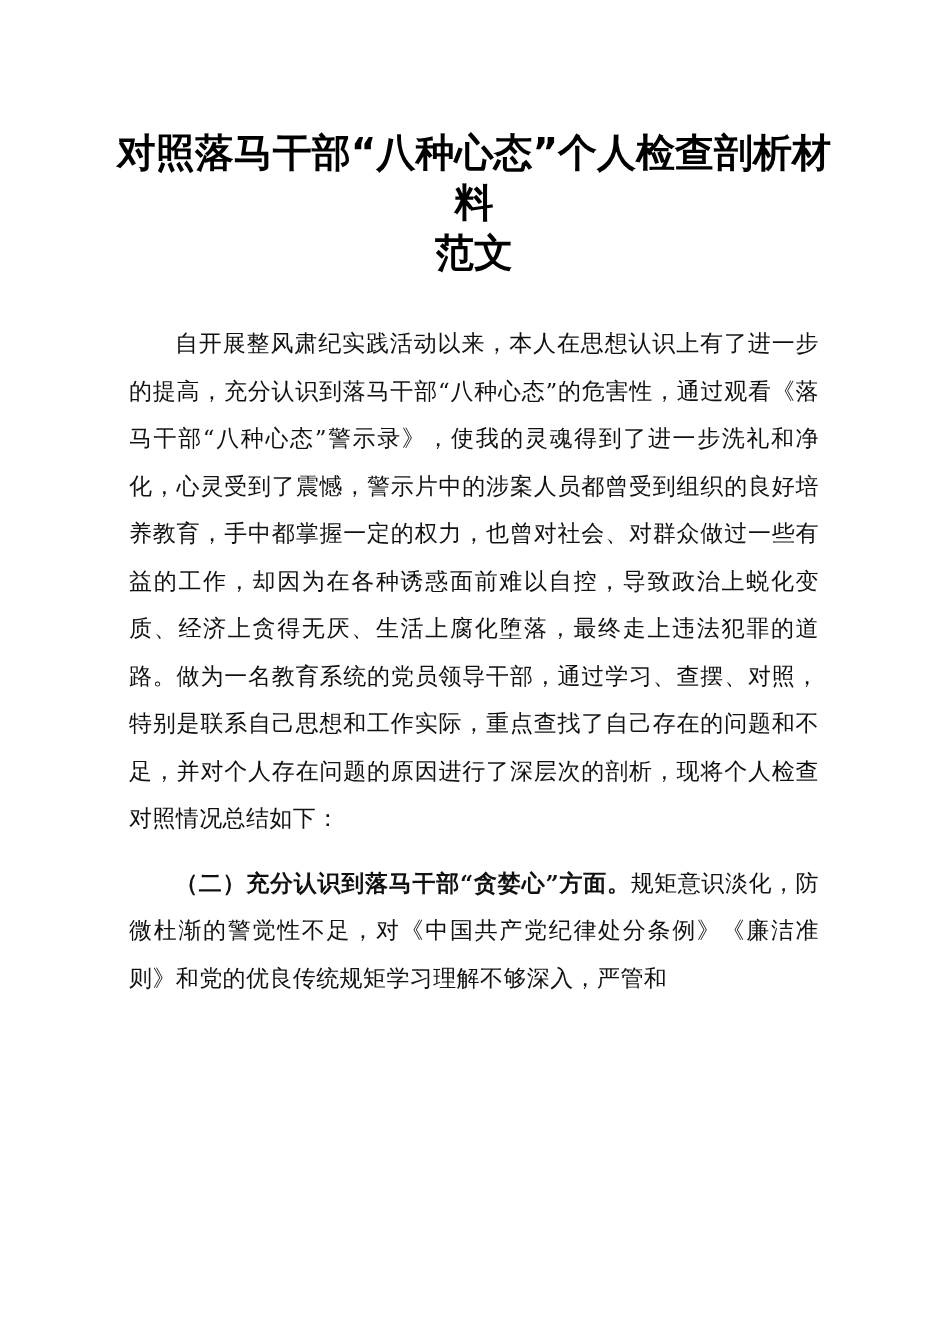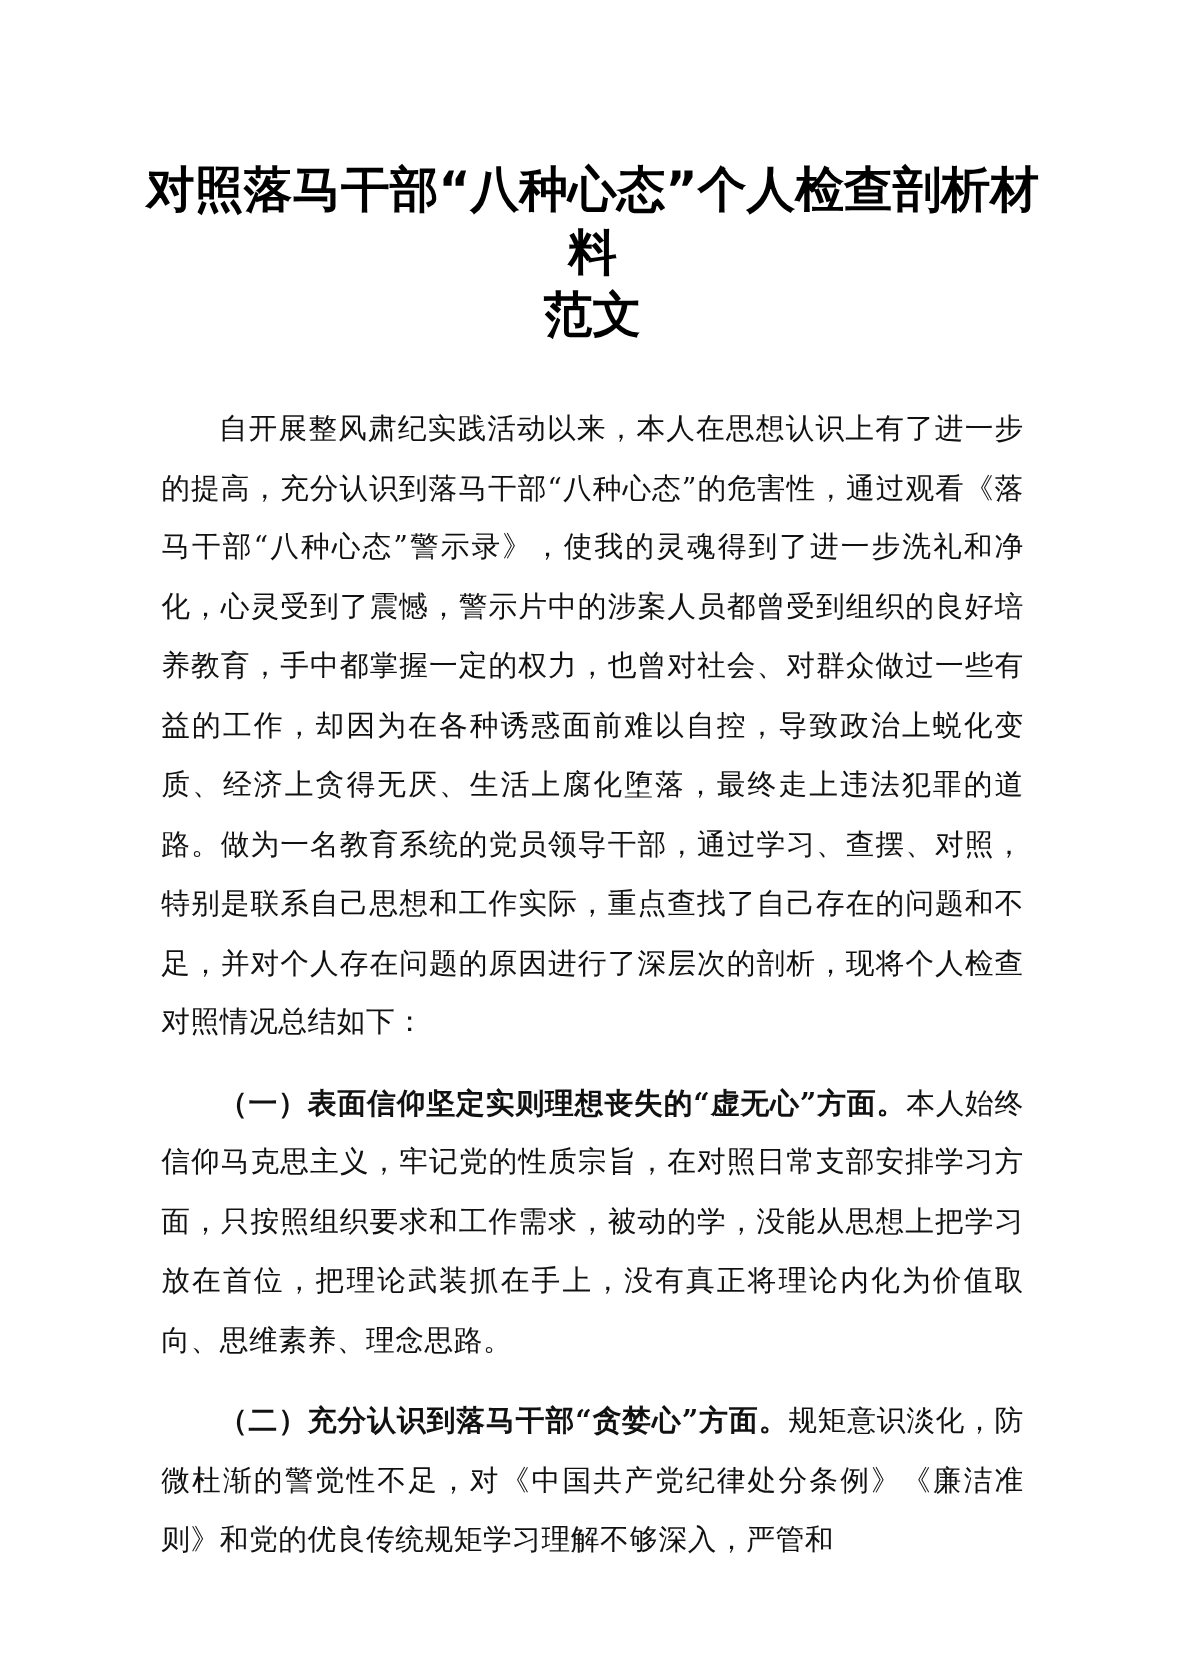--- a/index.html
+++ b/index.html
@@ -91,18 +91,17 @@
 <body>
 
 <div class="page">
   <div class="content">
 
     <h1 class="doc-title"><span>对照落马干部“八种心态”个人检查剖析材料</span><br><span>范文</span></h1>
 
     <p class="para para-lead">自开展整风肃纪实践活动以来，本人在思想认识上有了进一步的提高，充分认识到落马干部“八种心态”的危害性，通过观看《落马干部“八种心态”警示录》，使我的灵魂得到了进一步洗礼和净化，心灵受到了震憾，警示片中的涉案人员都曾受到组织的良好培养教育，手中都掌握一定的权力，也曾对社会、对群众做过一些有益的工作，却因为在各种诱惑面前难以自控，导致政治上蜕化变质、经济上贪得无厌、生活上腐化堕落，最终走上违法犯罪的道路。做为一名教育系统的党员领导干部，通过学习、查摆、对照，特别是联系自己思想和工作实际，重点查找了自己存在的问题和不足，并对个人存在问题的原因进行了深层次的剖析，现将个人检查对照情况总结如下：</p>
 
 
-    <p class="para"><span class="sub-lead">（一）表面信仰坚定实则理想丧失的“虚无心”方面。</span><span class="sub-rest">本人始终信仰马克思主义，牢记党的性质宗旨，在对照日常支部安排学习方面，只按照组织要求和工作需求，被动的学，没能从思想上把学习放在首位，把理论武装抓在手上，没有真正将理论内化为价值取向、思维素养、理念思路。</span></p>
 
     <p class="para"><span class="sub-lead">（二）充分认识到落马干部“贪婪心”方面。</span><span class="sub-rest">规矩意识淡化，防微杜渐的警觉性不足，对《中国共产党纪律处分条例》《廉洁准则》和党的优良传统规矩学习理解不够深入，严管和</span></p>
 
   </div>
 </div>
 
 </body></html>

